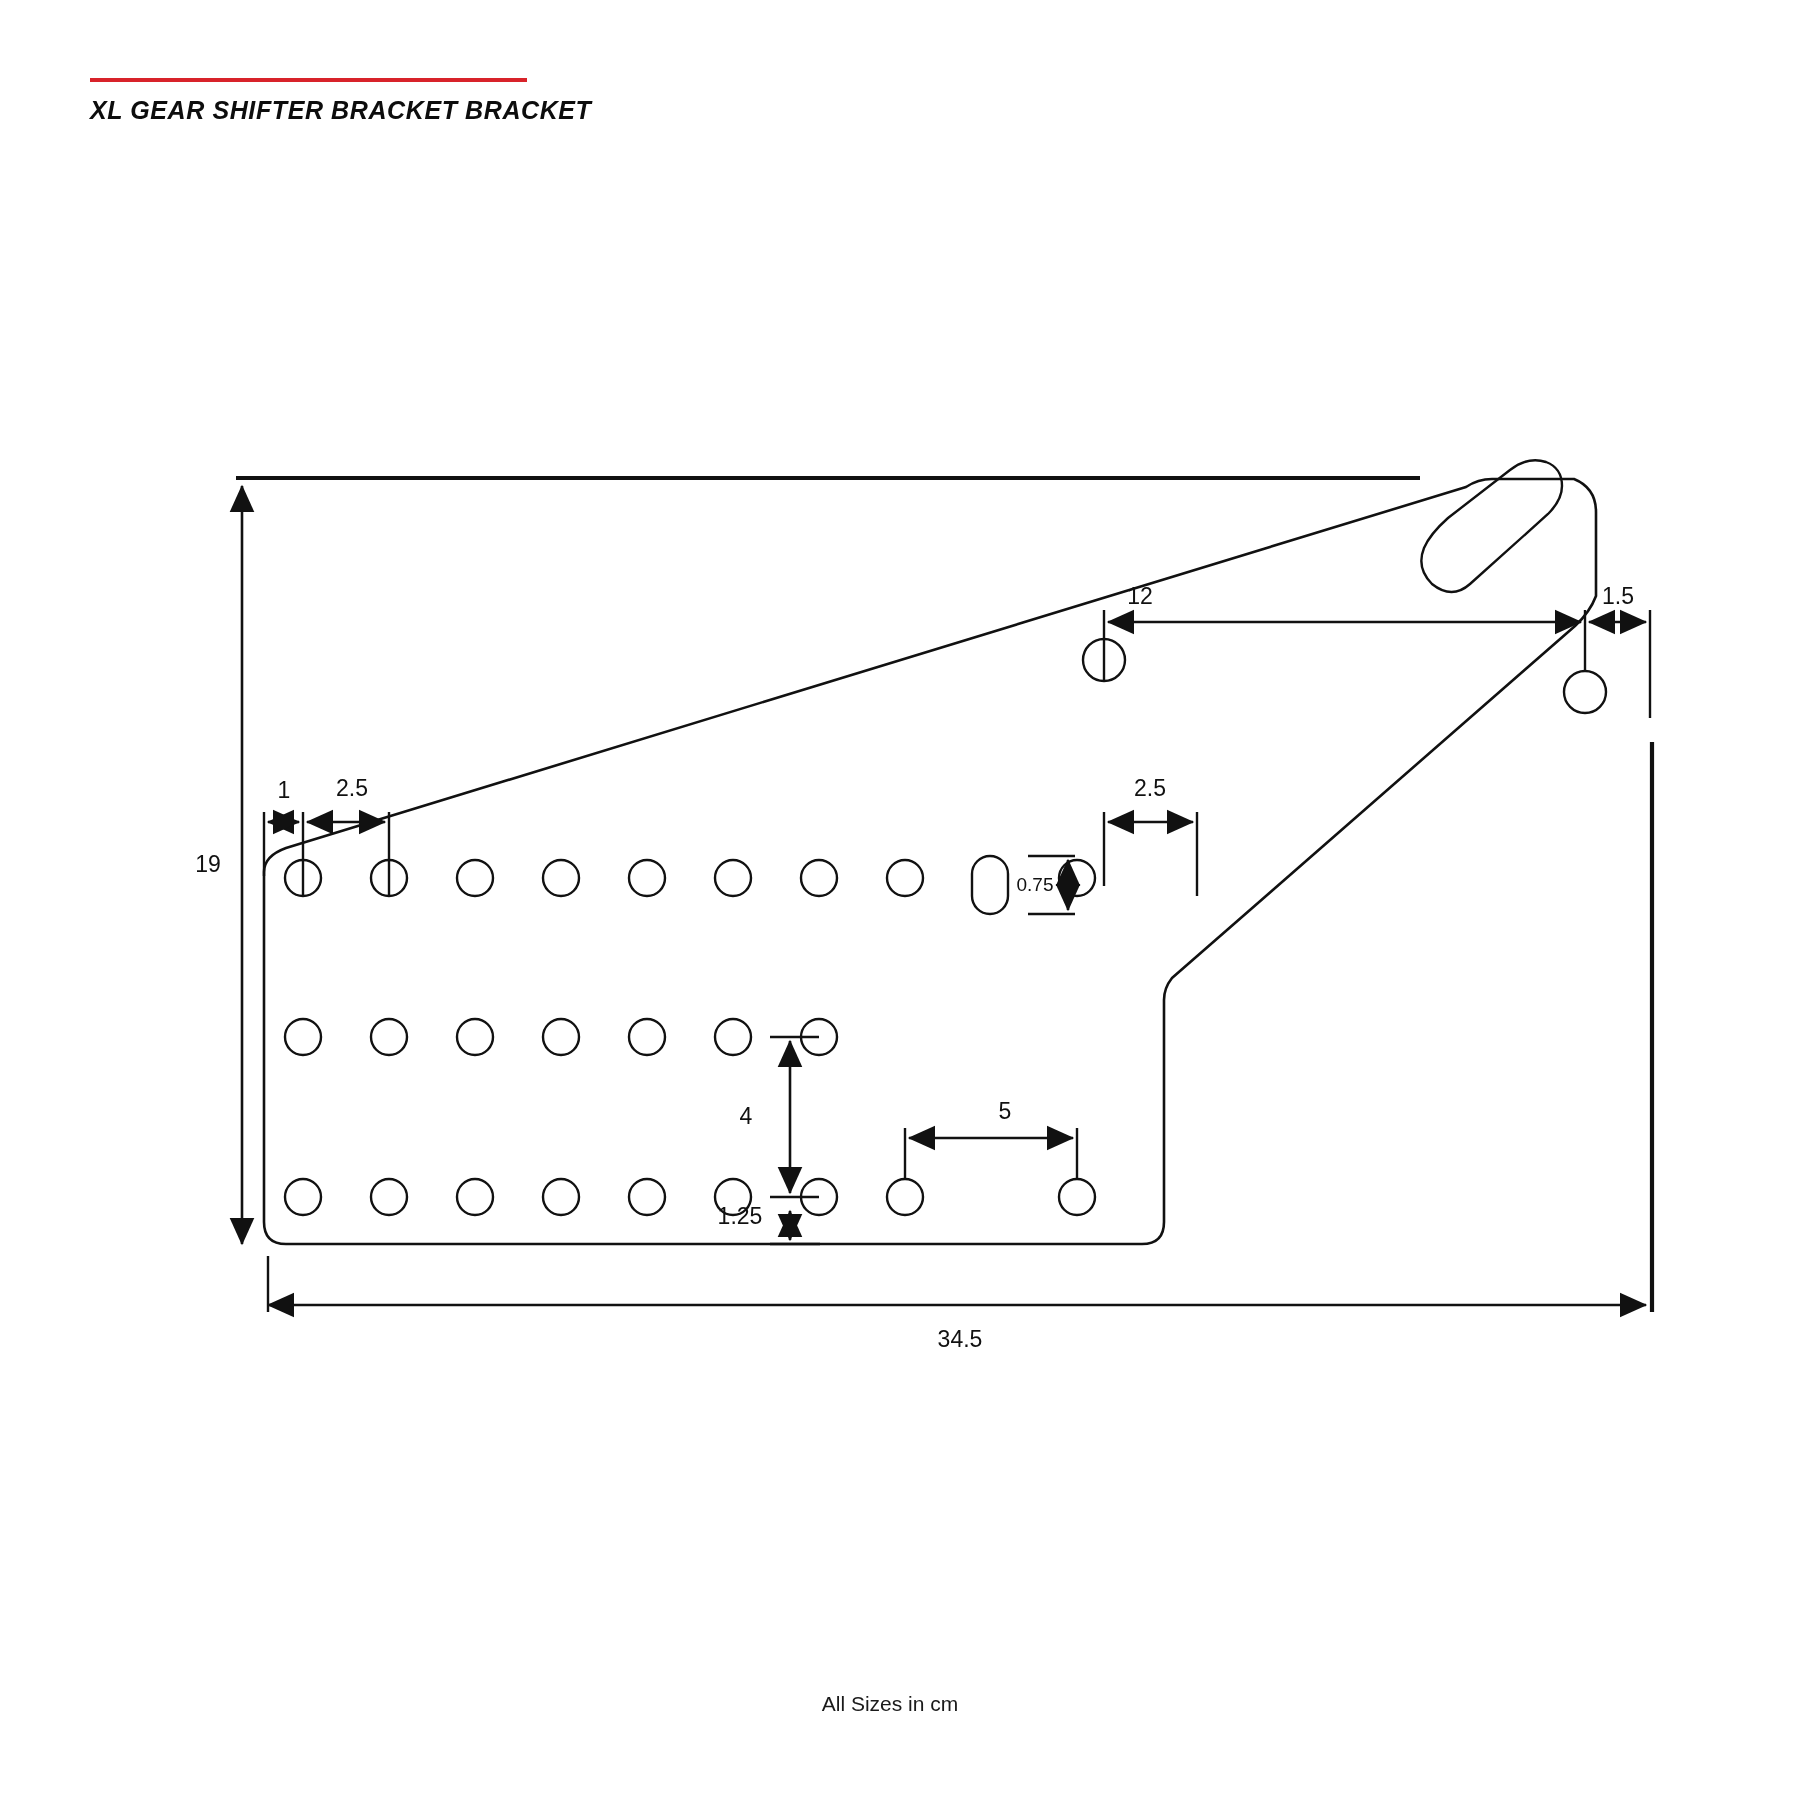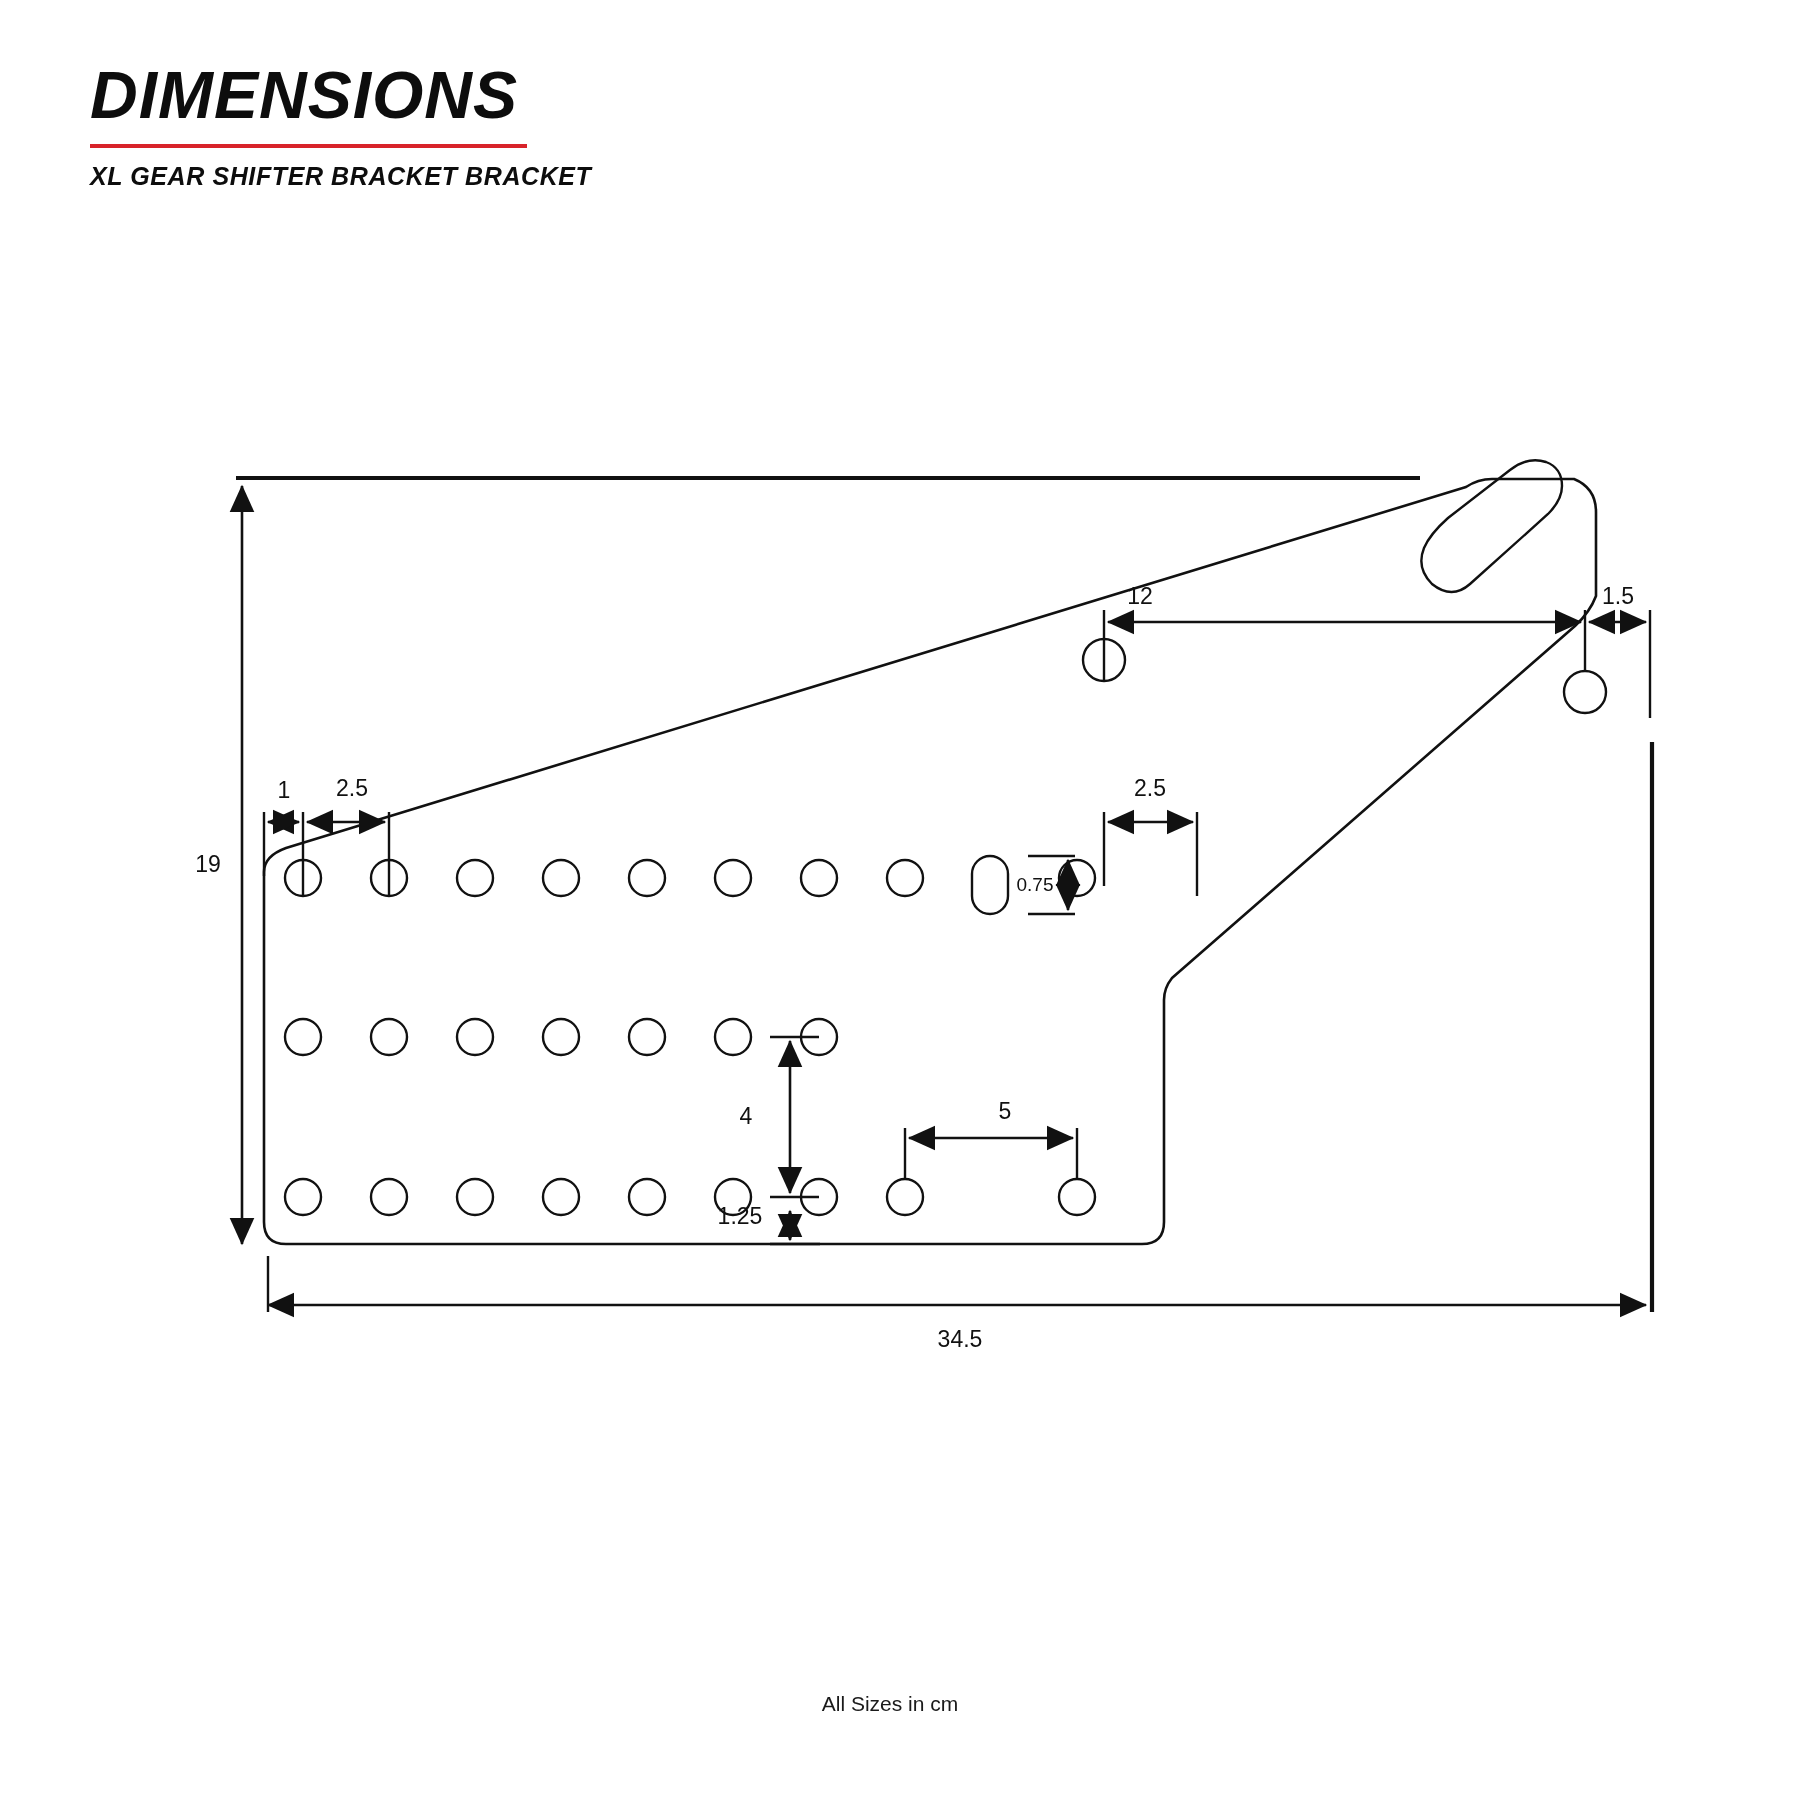--- a/index.html
+++ b/index.html
@@ -43,21 +43,20 @@
     position:absolute;left:0;top:1692px;width:1780px;text-align:center;
     font-size:21px;color:#1a1a1a;
   }
 </style>
 </head>
 <body>
 
 <div id="root">
 
   <div class="header">
-    <div class="title">DIMENSIONS</div>
     <div class="rule"></div>
     <div class="subtitle">XL GEAR SHIFTER BRACKET BRACKET</div>
   </div>
 
   <div class="drawing">
     <svg width="1800" height="1800" viewBox="0 0 1800 1800" xmlns="http://www.w3.org/2000/svg">
       <defs>
         <marker id="arrEnd" viewBox="0 0 12 12" refX="11" refY="6" markerWidth="11" markerHeight="11" orient="auto-start-reverse">
           <path d="M0,0.8 L11.5,6 L0,11.2 z" fill="#111111"></path>
         </marker>

